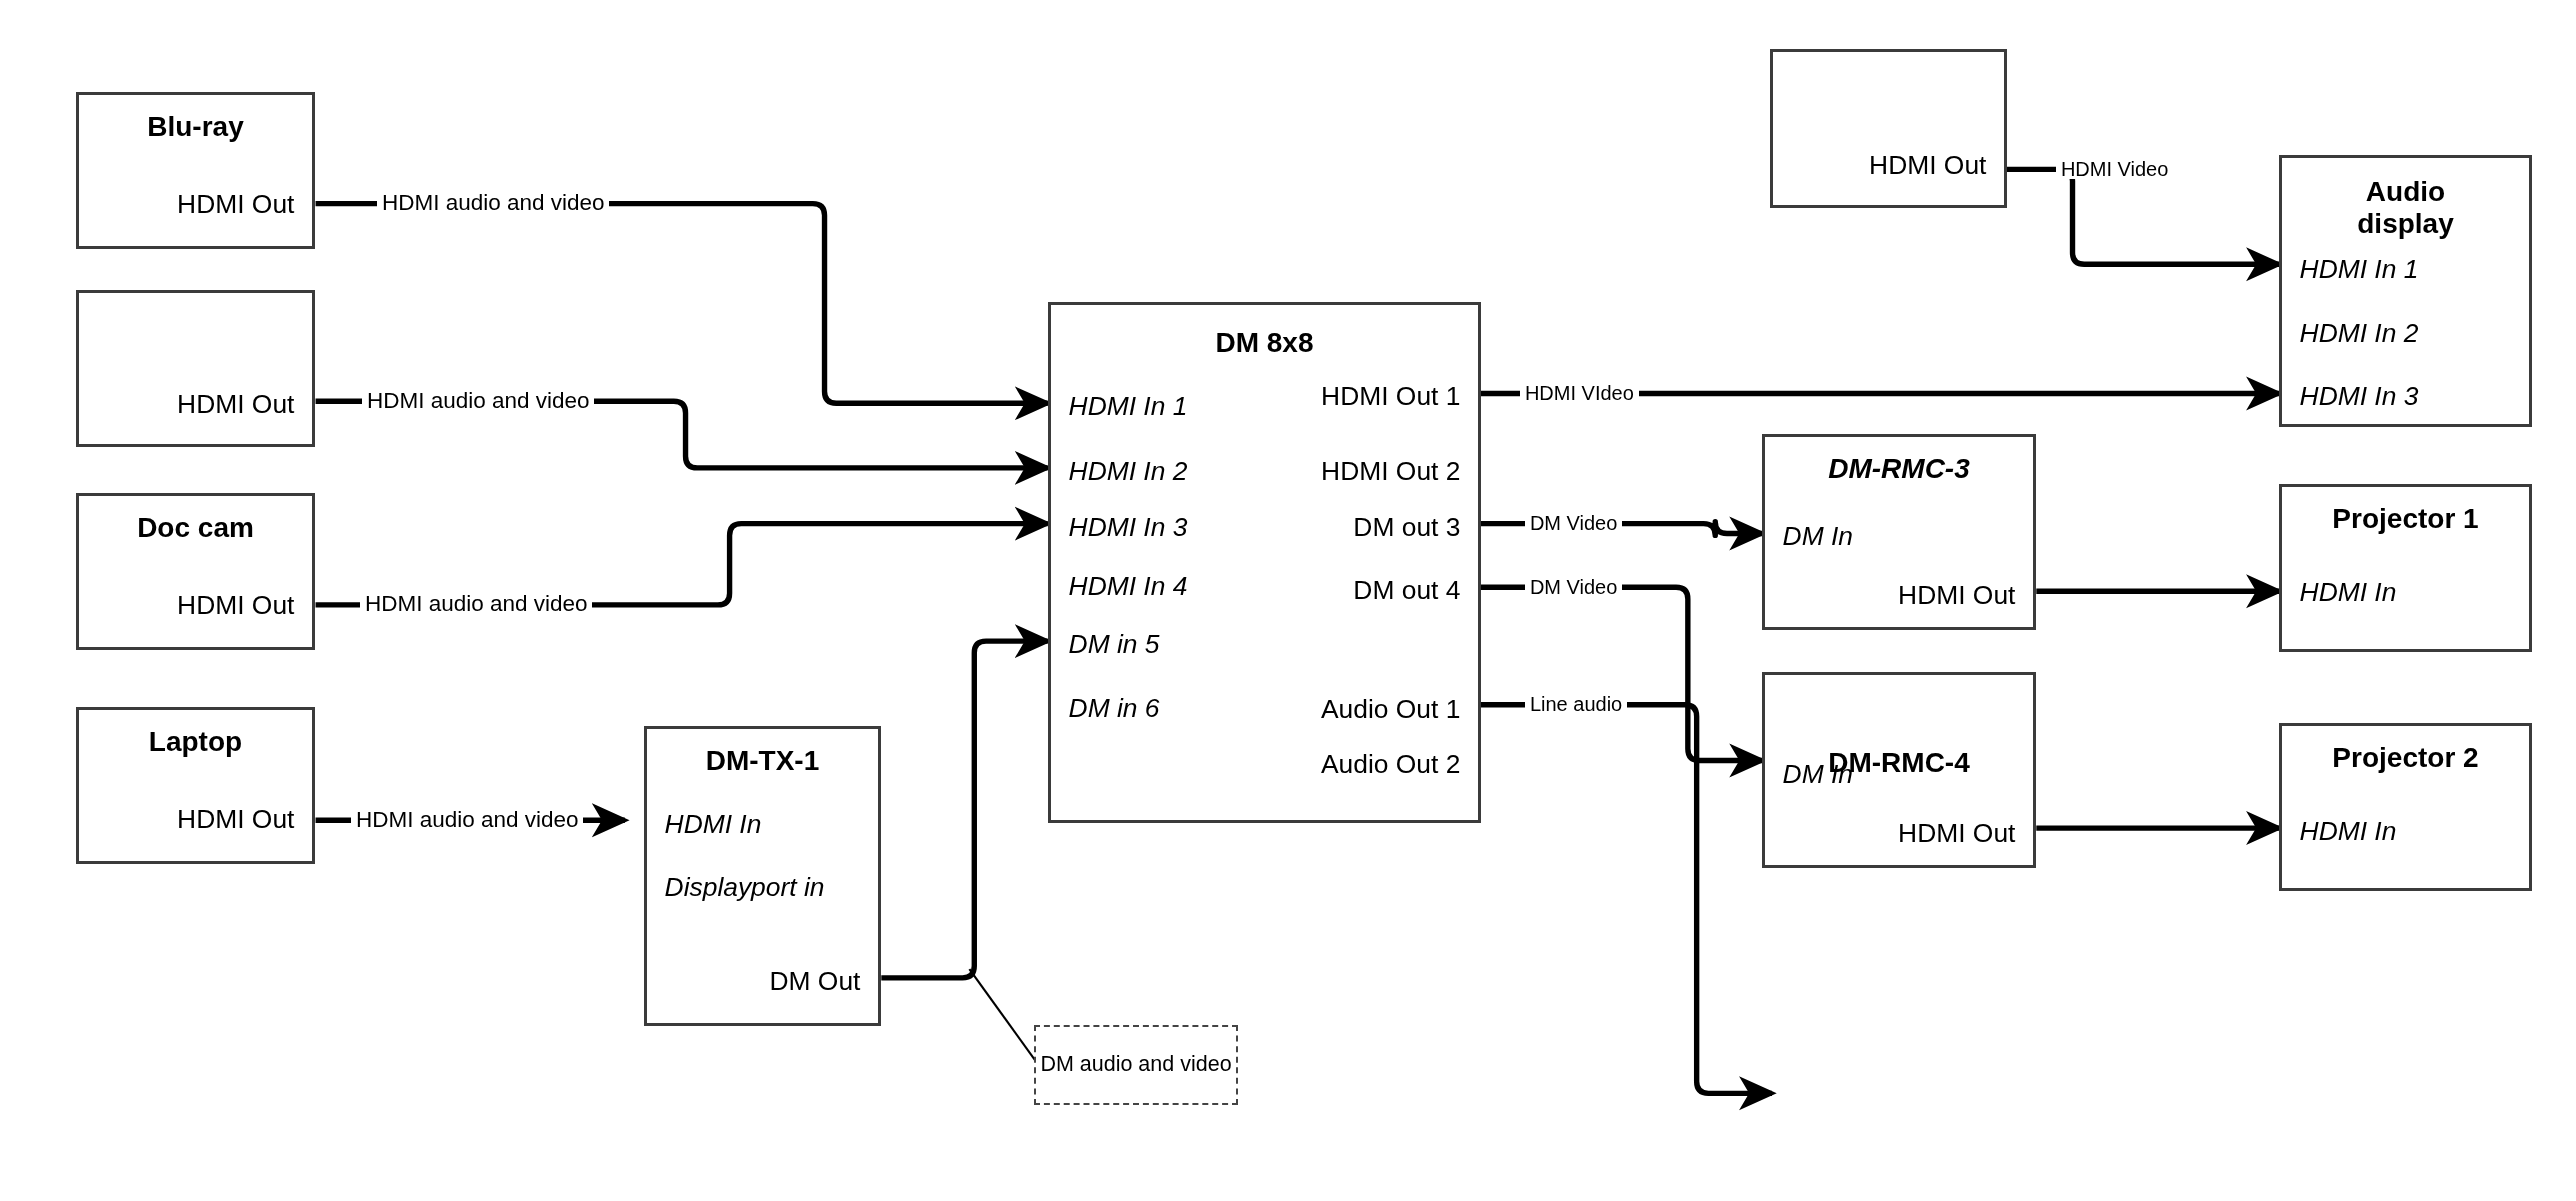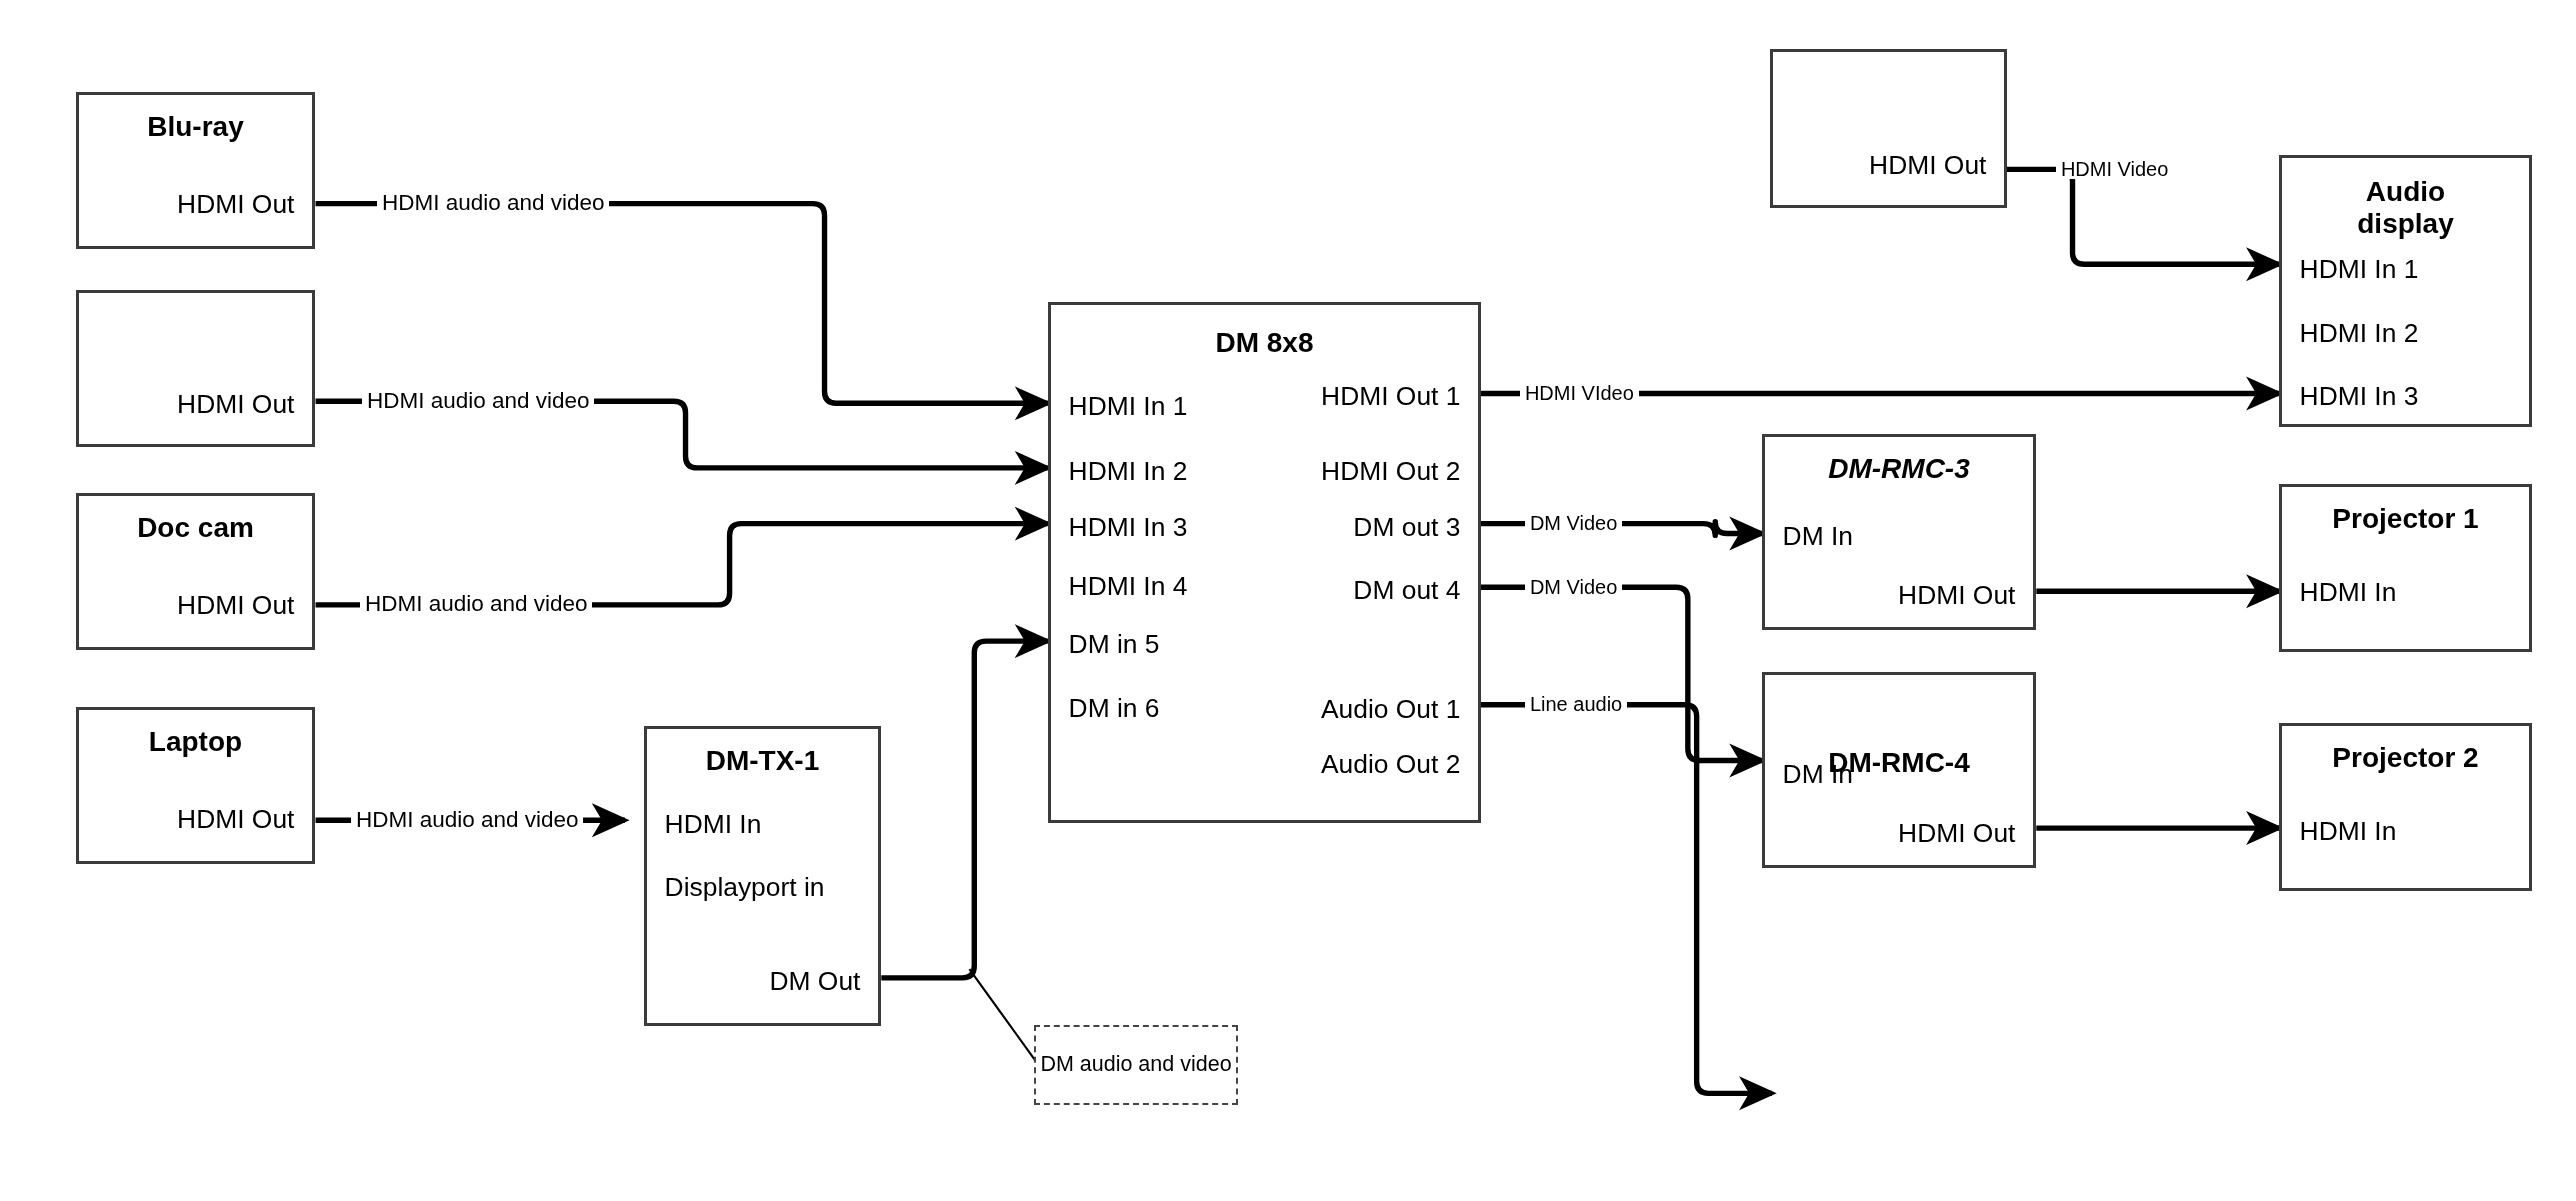--- a/index.html
+++ b/index.html
@@ -6,21 +6,21 @@
   body{font-family:"Liberation Sans", sans-serif;color:#000;}
   #stage{position:relative;width:2576px;height:1201px;background:#fff;overflow:hidden;}
   #wires{position:absolute;left:0;top:0;width:2576px;height:1201px;}
 
   .node{position:absolute;box-sizing:border-box;border:3.9px solid #3b3b3b;background:#fff;}
   .node .title{
     position:absolute;left:0;right:0;text-align:center;
     font-weight:bold;line-height:1.16;
   }
   .port{position:absolute;white-space:nowrap;}
-  .port.left{left:17.6px;text-align:center;}
+  .port.left{left:17.6px;text-align:center;font-style:italic;}
   .port.right{right:17.6px;text-align:right;}
 
   .wirelabel{position:absolute;white-space:nowrap;background:#fff;padding:0 4.9px;line-height:1;}
 
   .note{position:absolute;box-sizing:border-box;border:2px dashed #444;background:#fff;
         text-align:center;line-height:1.18;display:flex;align-items:center;justify-content:center;}
 
   
   .t-title{font-size:28px;}
   .t-port{font-size:26.4px;}

